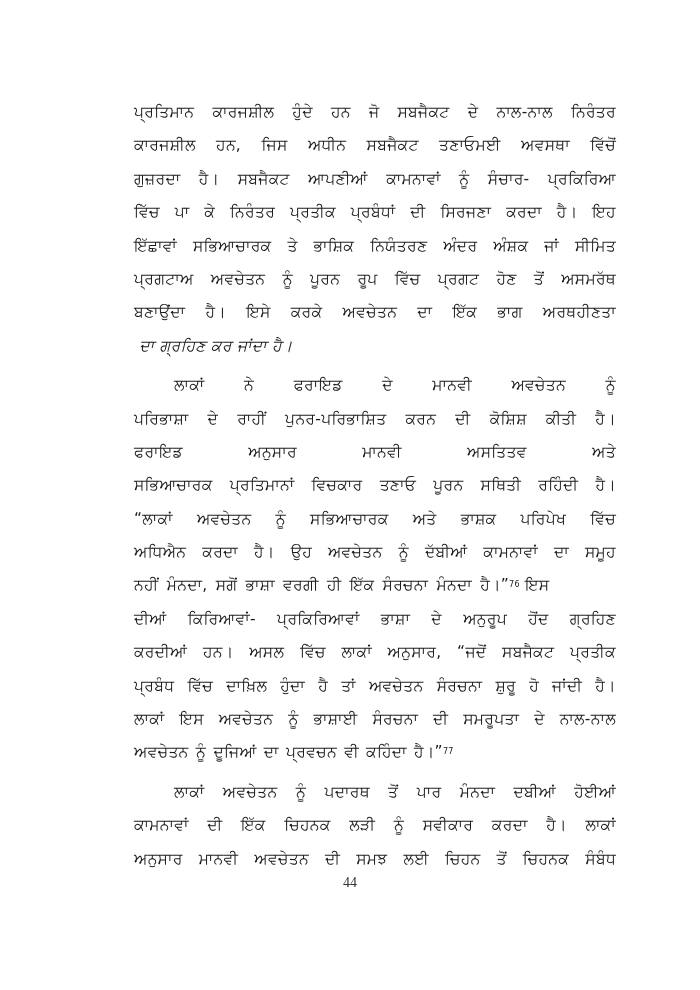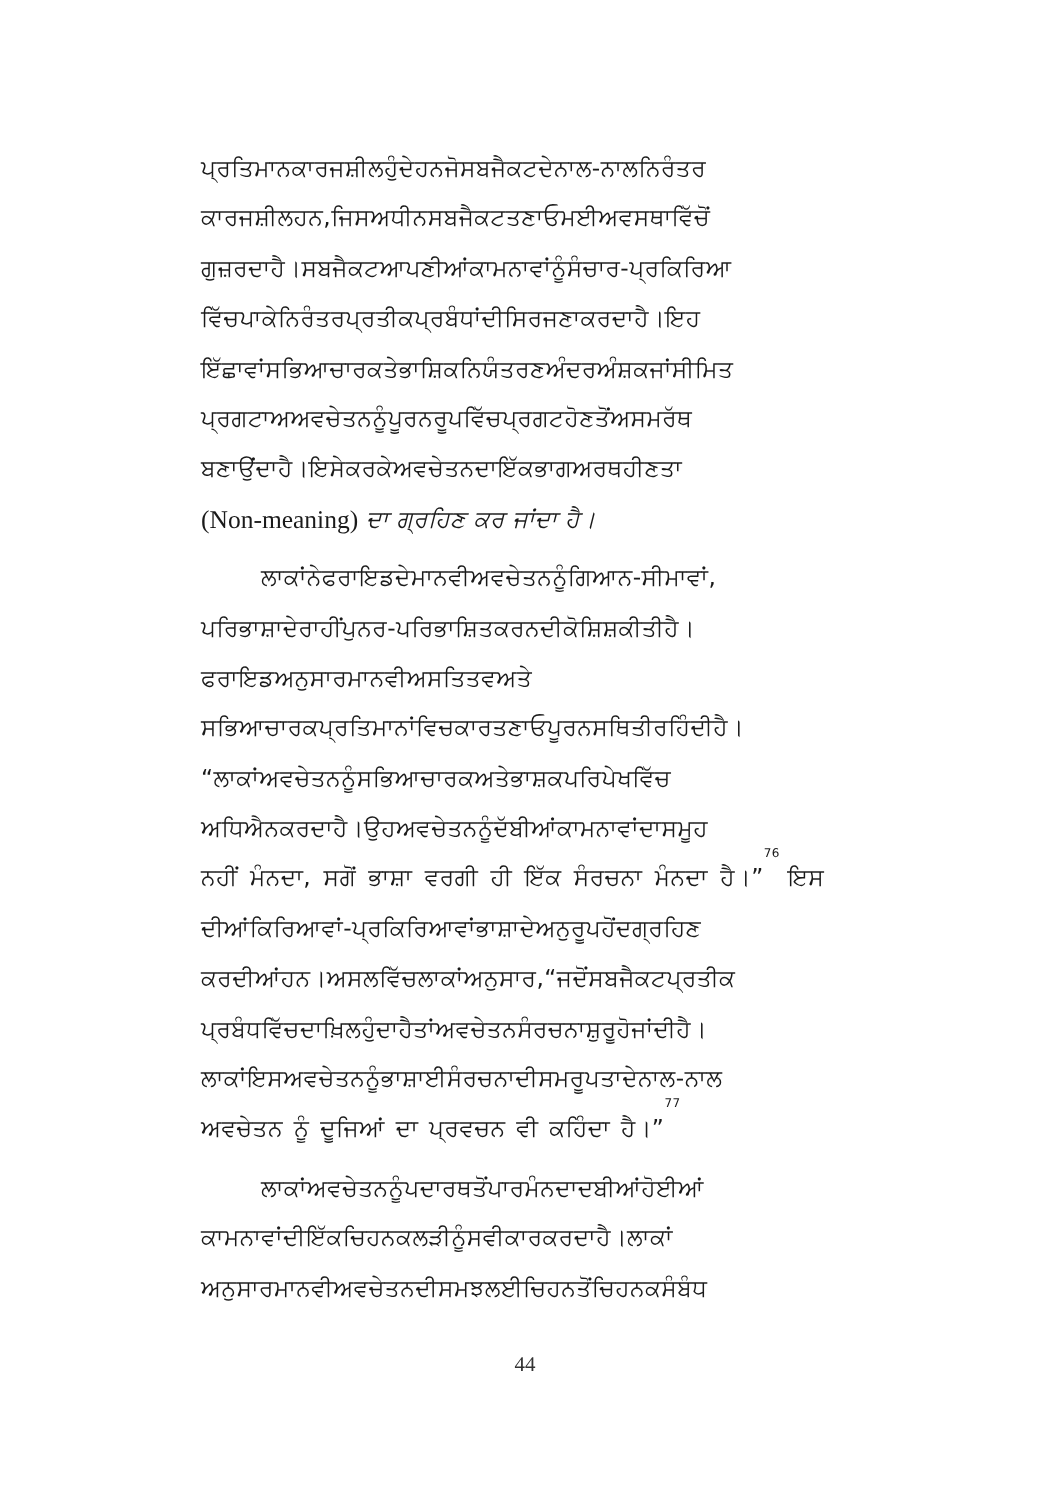--- a/index.html
+++ b/index.html
@@ -20,49 +20,51 @@
       left: 134px;
       top: 96px;
       width: 482px;
     }
     .line {
       height: 33.4px;
       line-height: 33.4px;
       font-size: 15.5px;
       white-space: nowrap;
       display: flex;
+      justify-content: space-between;
       letter-spacing: 0.3px;
     }
     .line.justify span.w {
       display: inline-block;
     }
     .line.last {
       justify-content: flex-start;
     }
     .line.indent {
       padding-left: 40px;
     }
     .latin {
       font-family: "Liberation Serif", serif;
       font-size: 17px;
       letter-spacing: 0;
     }
     sup.fn {
       font-size: 8px;
       line-height: 0;
       vertical-align: 6px;
+      margin-top: 16px;
     }
     .gap {
       height: 6px;
     }
     .page-number {
       position: absolute;
       left: 0;
       width: 700px;
-      top: 903px;
+      top: 875px;
       text-align: center;
       font-family: "Liberation Serif", serif;
       font-size: 14px;
       color: #333;
     }
   </style>
 </head>
 <body>
 
 <div class="page">
@@ -140,37 +142,35 @@
         <span class="w">ਹੈ।</span>
         <span class="w">ਇਸੇ</span>
         <span class="w">ਕਰਕੇ</span>
         <span class="w">ਅਵਚੇਤਨ</span>
         <span class="w">ਦਾ</span>
         <span class="w">ਇੱਕ</span>
         <span class="w">ਭਾਗ</span>
         <span class="w">ਅਰਥਹੀਣਤਾ</span>
       </div>
     <div class="line last">
-      <span class="latin">(Non-meaning)</span>
       <span style="white-space:pre;font-style:italic;"> ਦਾ ਗ੍ਰਹਿਣ ਕਰ ਜਾਂਦਾ ਹੈ।</span>
     </div>
   </div>
 
   <div class="gap"></div>
 
   <div>
     <div class="line justify indent">
         <span class="w">ਲਾਕਾਂ</span>
         <span class="w">ਨੇ</span>
         <span class="w">ਫਰਾਇਡ</span>
         <span class="w">ਦੇ</span>
         <span class="w">ਮਾਨਵੀ</span>
         <span class="w">ਅਵਚੇਤਨ</span>
         <span class="w">ਨੂੰ</span>
-        <span class="w">ਗਿਆਨ-ਸੀਮਾਵਾਂ,</span>
       </div>
     <div class="line justify">
         <span class="w">ਪਰਿਭਾਸ਼ਾ</span>
         <span class="w">ਦੇ</span>
         <span class="w">ਰਾਹੀਂ</span>
         <span class="w">ਪੁਨਰ-ਪਰਿਭਾਸ਼ਿਤ</span>
         <span class="w">ਕਰਨ</span>
         <span class="w">ਦੀ</span>
         <span class="w">ਕੋਸ਼ਿਸ਼</span>
         <span class="w">ਕੀਤੀ</span>

